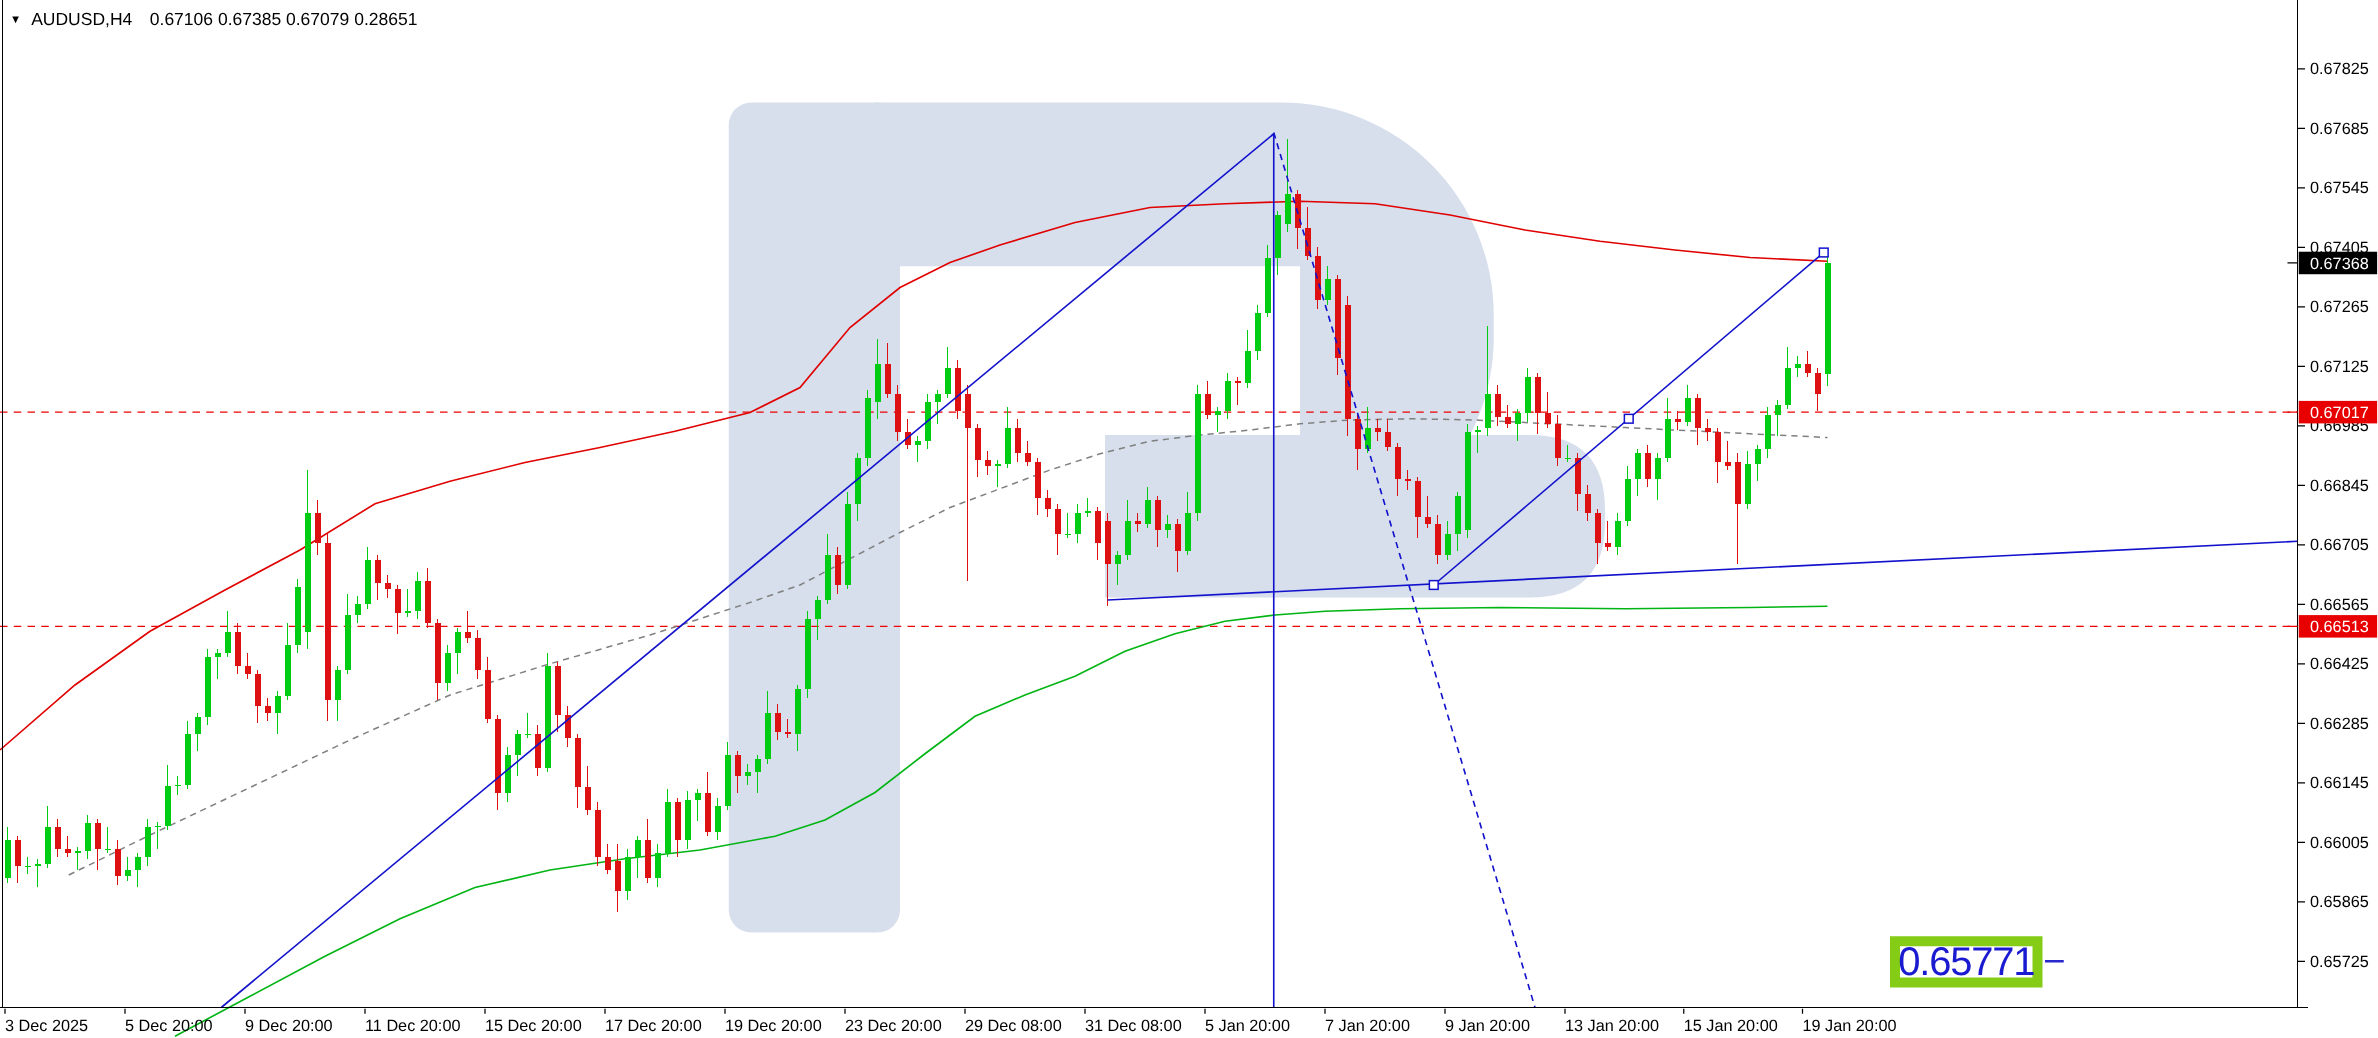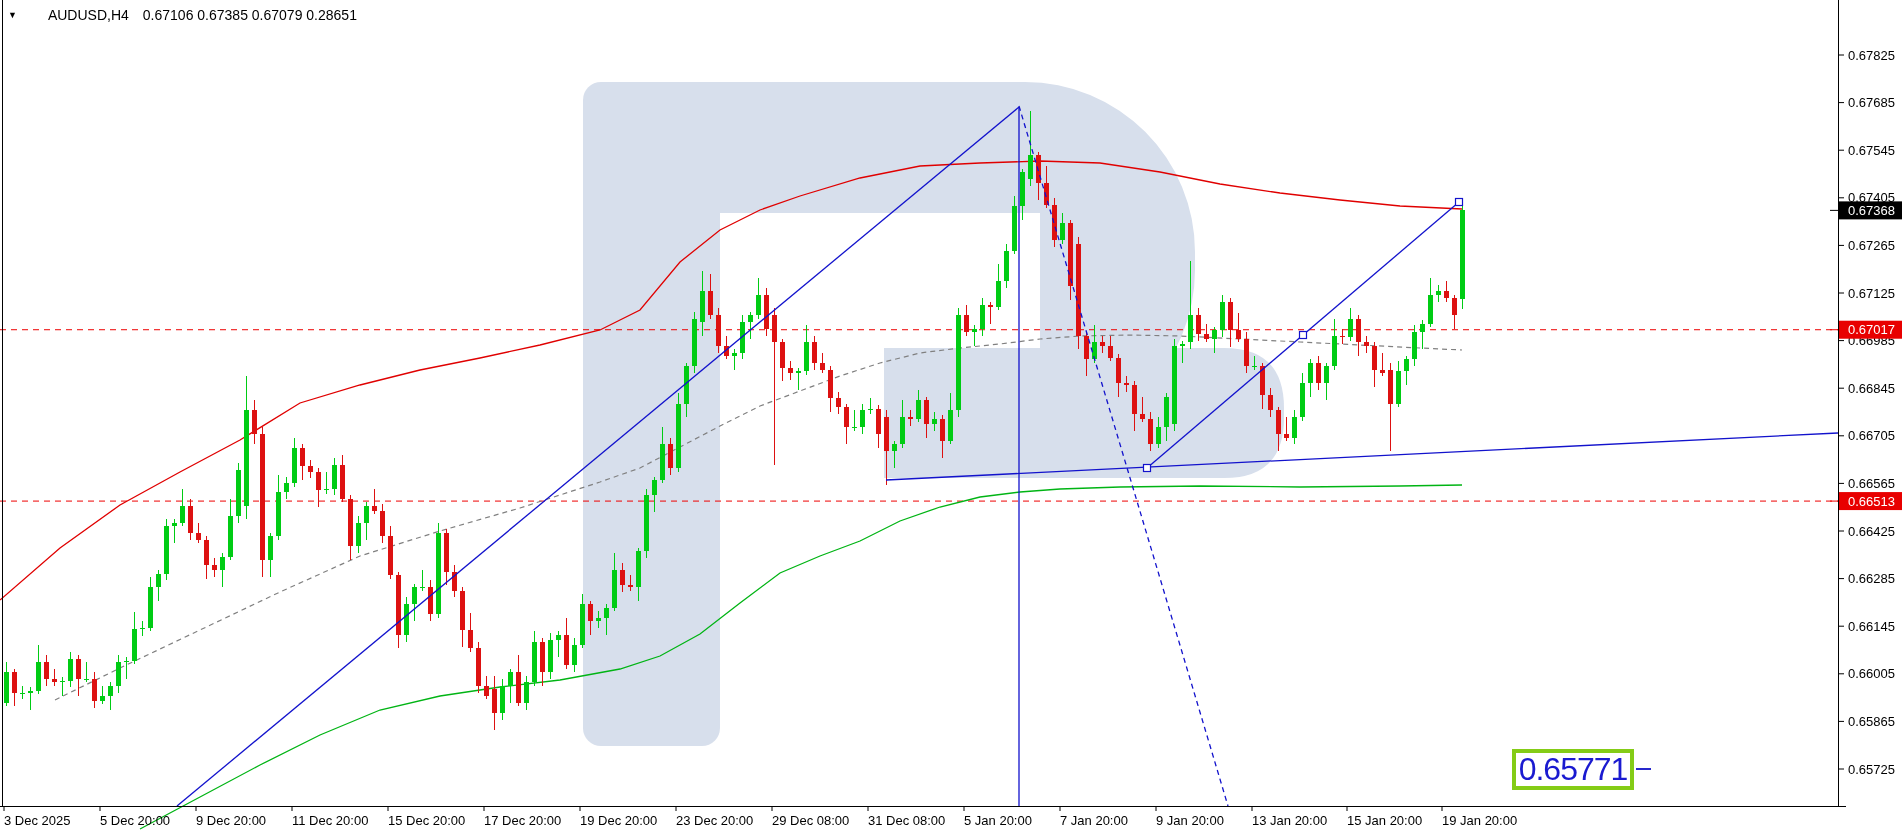--- a/index.html
+++ b/index.html
@@ -3,23 +3,23 @@
 <meta charset="utf-8">
 <style>
   * { margin:0; padding:0; box-sizing:border-box; }
   html,body { width:1902px; height:830px; background:#ffffff; overflow:hidden;
               font-family:"Liberation Sans", sans-serif; }
   #stage { position:relative; width:1902px; height:830px; background:#fff; }
   #chart-svg { position:absolute; left:0; top:0; }
   .header { position:absolute; left:8px; top:6px; height:18px; display:flex; align-items:center;
             font-size:14px; color:#000; letter-spacing:0; }
   .header .tri { font-size:9px; margin-right:8px; color:#000; cursor:pointer; line-height:14px; }
-  .header .sym { margin-right:14px;margin-left:23px; }
+  .header .sym { margin-right:14px; }
   .price-note { position:absolute; left:1512px; top:749px; width:122px; height:41px;
-                border:4px solid #84cc16; color:#1a1ad0; font-size:32px; font-weight:400;
+                border:8px solid #84cc16; color:#1a1ad0; font-size:32px; font-weight:400;
                 display:flex; align-items:center; justify-content:center; letter-spacing:-1px;
                 background:transparent; }
   .price-note-dash { position:absolute; left:1636px; top:768px; width:15px; height:2px; background:#2828cc; }
   text { font-family:"Liberation Sans", sans-serif; }
 </style>
 </head>
 <body>
 
 <div id="stage">
 

